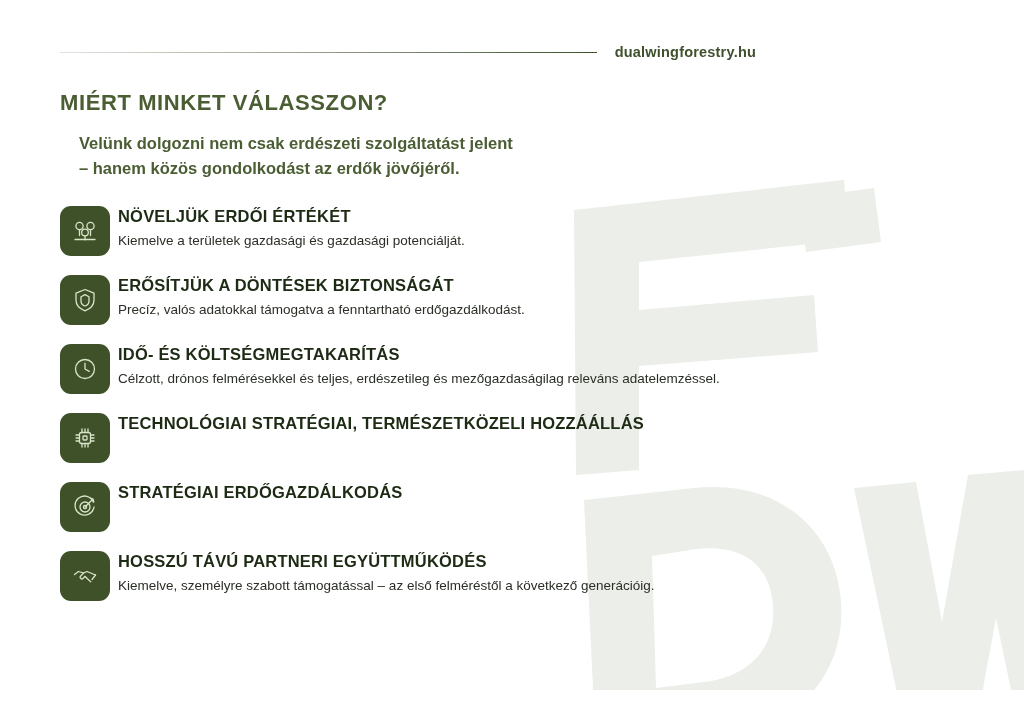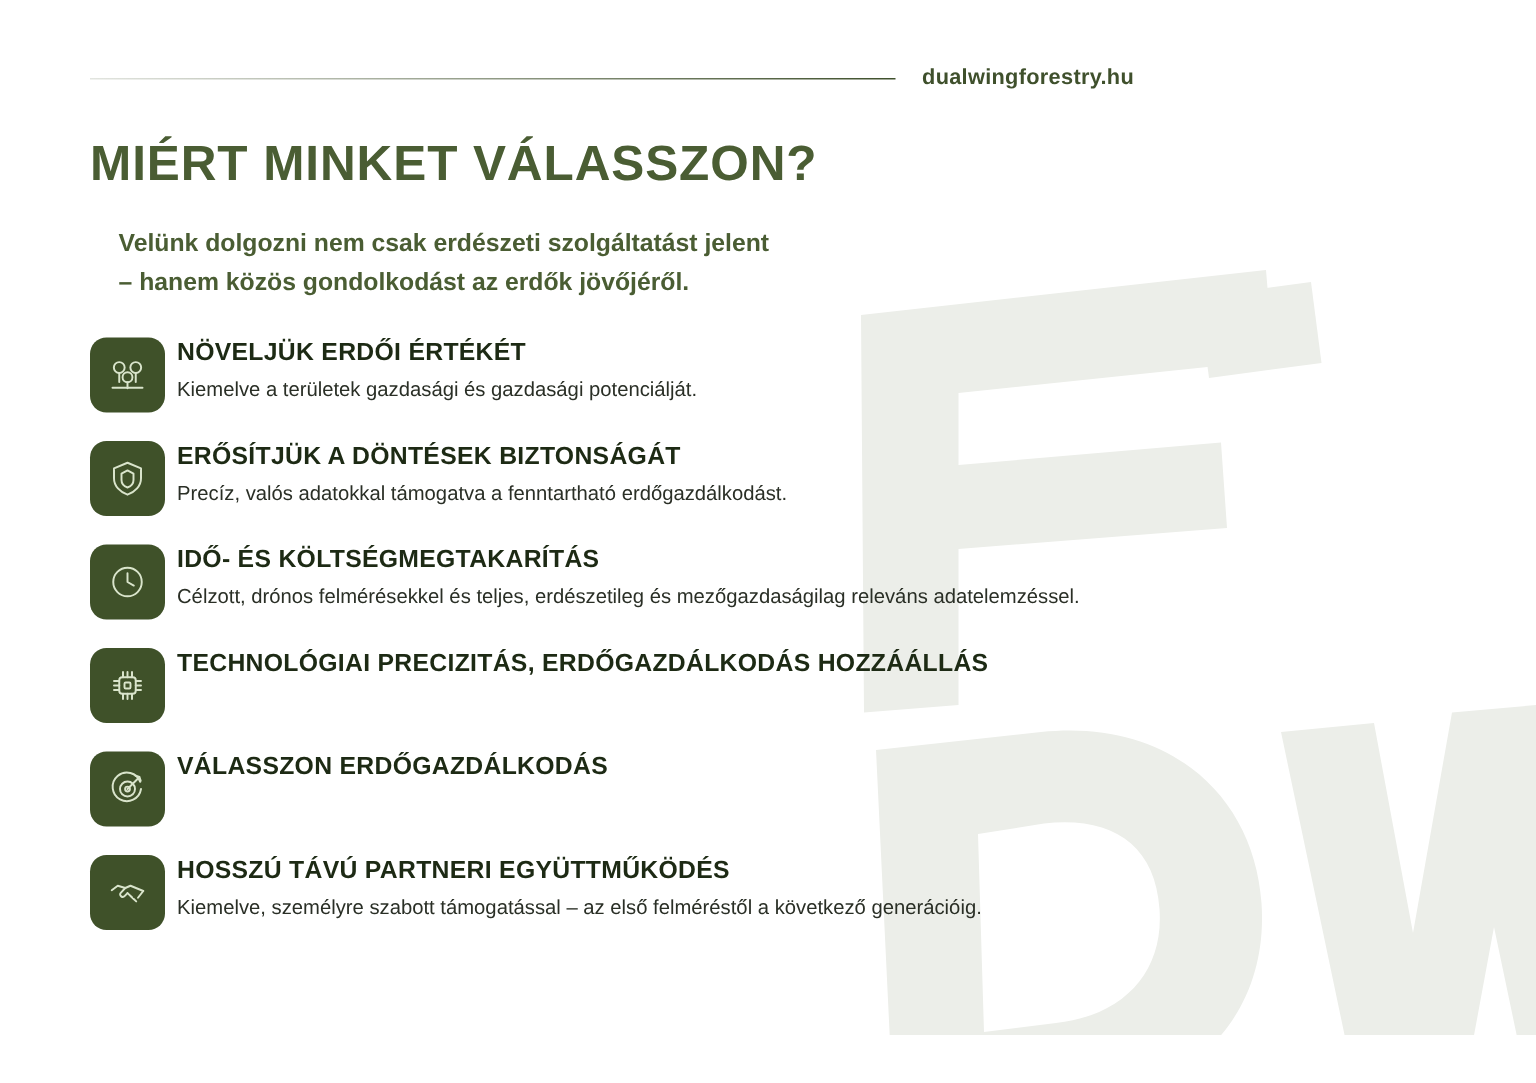--- a/index.html
+++ b/index.html
@@ -55,21 +55,21 @@
     font-size: 14.5px;
     font-weight: bold;
     color: #3f502c;
     letter-spacing: 0.2px;
     white-space: nowrap;
   }
 
   
   .title {
     margin-top: 30px;
-    font-size: 33px;
+    font-size: 22px;
     font-weight: bold;
     color: #4a5d33;
     letter-spacing: 0.6px;
   }
   .subtitle {
     margin-top: 14px;
     font-size: 16.5px;
     font-weight: bold;
     color: #4a5d33;
     line-height: 1.55;
@@ -199,35 +199,35 @@
     <div class="feature">
       <div class="feature-icon">
         <svg width="28" height="28" viewBox="0 0 28 28" fill="none" stroke="#d9e4cb" stroke-width="1.3" stroke-linecap="round" stroke-linejoin="round">
           <rect x="8.5" y="8.5" width="11" height="11" rx="2"></rect>
           <rect x="12" y="12" width="4" height="4" rx="0.8"></rect>
           <path d="M11 8.5V5 M14 8.5V5 M17 8.5V5 M11 19.5V23 M14 19.5V23 M17 19.5V23"></path>
           <path d="M8.5 11H5 M8.5 14H5 M8.5 17H5 M19.5 11H23 M19.5 14H23 M19.5 17H23"></path>
         </svg>
       </div>
       <div class="feature-text">
-        <div class="feature-title">TECHNOLÓGIAI PRECIZITÁS, ERDŐGAZDÁLKODÁS HOZZÁÁLLÁS</div>
+        <div class="feature-title">TECHNOLÓGIAI STRATÉGIAI, TERMÉSZETKÖZELI HOZZÁÁLLÁS</div>
       </div>
     </div>
 
     <div class="feature">
       <div class="feature-icon">
         <svg width="28" height="28" viewBox="0 0 28 28" fill="none" stroke="#d9e4cb" stroke-width="1.3" stroke-linecap="round" stroke-linejoin="round">
           <path d="M22.5 9.2A9.5 9.5 0 1 0 23 14"></path>
           <circle cx="14" cy="14" r="5"></circle>
           <circle cx="14" cy="14" r="1.6"></circle>
           <path d="M14 14 L22 6 M19.4 5.2 L22 6 L22.8 8.6"></path>
         </svg>
       </div>
       <div class="feature-text">
-        <div class="feature-title">VÁLASSZON ERDŐGAZDÁLKODÁS</div>
+        <div class="feature-title">STRATÉGIAI ERDŐGAZDÁLKODÁS</div>
       </div>
     </div>
 
     <div class="feature">
       <div class="feature-icon">
         <svg width="28" height="28" viewBox="0 0 28 28" fill="none" stroke="#d9e4cb" stroke-width="1.3" stroke-linecap="round" stroke-linejoin="round">
           <path d="M3.5 12.5 L7.5 9.5 L12.5 11 L16 9.5 L24.5 13"></path>
           <path d="M12.5 11 L9.5 14.2 C8.8 15 9 16 9.8 16.6 C10.6 17.2 11.6 17 12.2 16.3 L14 14.4"></path>
           <path d="M14 14.4 L17 17.2 M16 16.4 L18.3 18.6 M18 18.2 L19.8 19.9"></path>
           <path d="M24.5 13 L21 17.5"></path>

